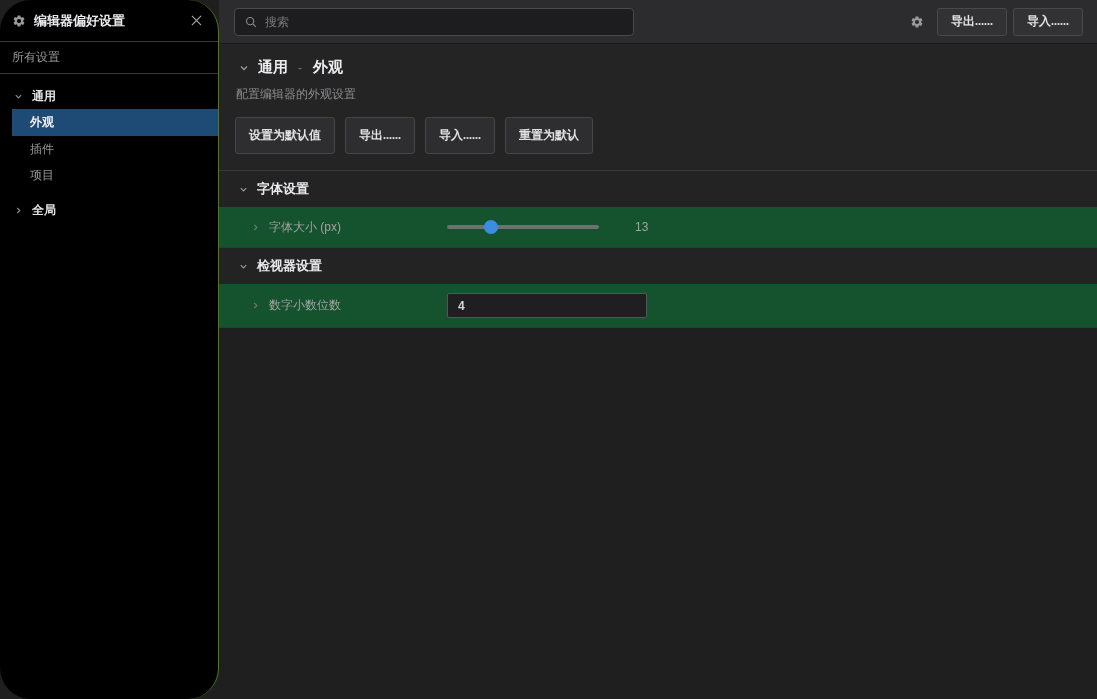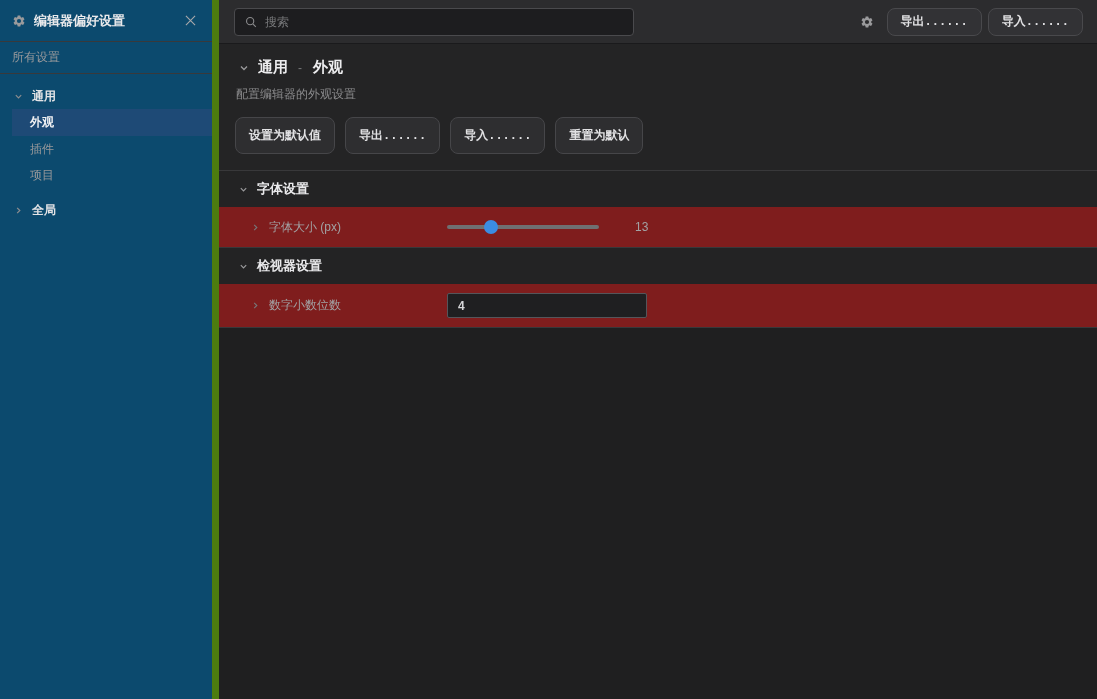--- a/index.html
+++ b/index.html
@@ -5,22 +5,22 @@
   * { margin:0; padding:0; box-sizing:border-box; }
   html,body { width:1097px; height:699px; overflow:hidden; }
   body {
     font-family:"Liberation Sans","DejaVu Sans",sans-serif;
     background:#1f1f20; color:#c8c8ca; font-size:12px;
     display:flex;
   }
   
   .sidebar {
     width:219px; min-width:219px; height:100%;
-    background:#0c4a6e; border-right:7px solid #4d7c0f;
-    display:flex; flex-direction:column;
+    background:#000000; border-right:1px solid #4d7c0f;
+    display:flex; flex-direction:column;border-radius:31px;
   }
   .sidebar-header {
     height:42px; display:flex; align-items:center;
     padding:0 12px; border-bottom:1px solid #39393b;
   }
   .sidebar-header .title {
     margin-left:8px; font-size:13px; font-weight:700; color:#e9e9eb;
     flex:1;
   }
   .icon { display:inline-flex; align-items:center; justify-content:center; }
@@ -56,22 +56,22 @@
   }
   .search-box svg { color:#8a8a8c; }
   .search-box input {
     flex:1; margin-left:8px; background:transparent; border:none; outline:none;
     color:#cfcfd1; font-size:12px; font-family:inherit;
   }
   .search-box input::placeholder { color:#77787a; }
   .toolbar-right { margin-left:auto; display:flex; align-items:center; margin-right:14px; }
   .toolbar-right .icon { color:#9a9a9c; margin-right:13px; cursor:pointer; }
   .btn {
-    background:#323235; border:1px solid #49494c; border-radius:8px;
-    color:#e2e2e4; font-weight:700; font-size:12px; font-family:Liberation Mono, monospace;
+    background:#323235; border:1px solid #49494c; border-radius:3px;
+    color:#e2e2e4; font-weight:700; font-size:12px; font-family:Liberation Serif, serif;
     height:28px; padding:0 13px; cursor:pointer; white-space:nowrap;
   }
   .toolbar-right .btn + .btn { margin-left:6px; }
   
   .header-block { background:#242425; padding:14px 16px 16px 16px; flex:none; }
   .title-row { display:flex; align-items:center; }
   .title-row .tw { color:#9a9a9c; display:inline-flex; margin-left:4px; }
   .crumb { font-size:15px; font-weight:700; color:#ececee; margin-left:9px; }
   .crumb-sep { color:#77787a; font-size:12px; margin:0 1px 0 10px; }
   .crumb-page { margin-left:10px; }
@@ -79,21 +79,21 @@
   .actions { margin-top:14px; display:flex; }
   .actions .btn { height:37px; background:#2e2e30; border-color:#464649; }
   .actions .btn + .btn { margin-left:10px; }
   
   .section-band {
     height:37px; background:#232324; border-top:1px solid #38383a;
     display:flex; align-items:center; padding-left:20px; flex:none;
   }
   .section-band .tw { color:#9a9a9c; display:inline-flex; }
   .section-band .stitle { margin-left:9px; font-size:13px; font-weight:700; color:#e9e9eb; }
-  .setting-row { background:#7f1d1d; display:flex; align-items:center; flex:none; }
+  .setting-row { background:#14532d; display:flex; align-items:center; flex:none; }
   .row-left { width:228px; min-width:228px; display:flex; align-items:center; padding-left:32px; }
   .row-left .tw { color:#77787a; display:inline-flex; }
   .row-label { margin-left:9px; color:#a2a2a4; font-size:12px; }
   .row-font { height:40px; }
   .row-inspector { height:44px; border-bottom:1px solid #38383a; }
   
   .slider { position:relative; width:152px; height:14px; cursor:pointer; }
   .slider .track {
     position:absolute; top:5px; left:0; right:0; height:4px;
     background:#6f7072; border-radius:2px;

